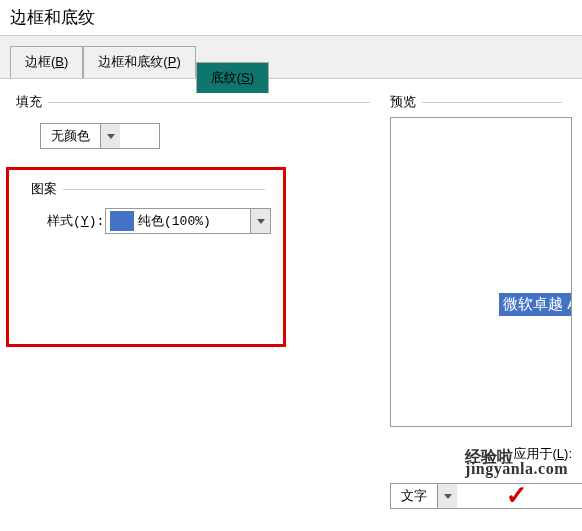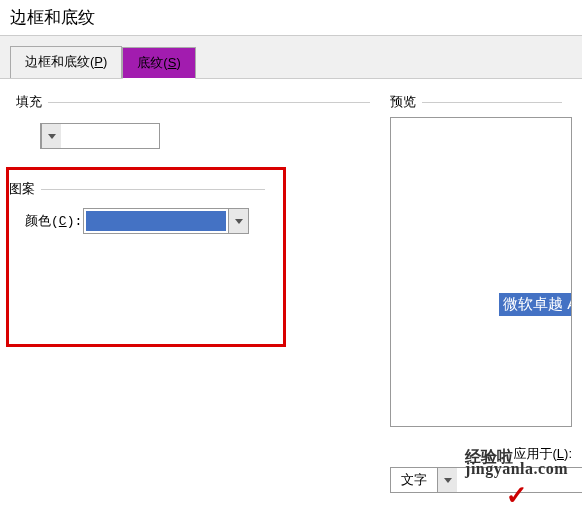--- a/index.html
+++ b/index.html
@@ -31,24 +31,24 @@
   }
   .tab {
     padding: 6px 14px;
     border: 1px solid #aaa;
     border-bottom: none;
     background: #f0f0f0;
     cursor: pointer;
     font-size: 13px;
   }
   .tab.active {
-    background: #a21caf;
+    background: #0f766e;
     border-bottom: 1px solid #fff;
     position: relative;
-    top: 1px;
+    top: 16px;
   }
   .underline { text-decoration: underline; }
   .content {
     display: flex;
     padding: 0;
   }
   .left-col {
     width: 380px;
     padding: 14px 0 0 16px;
     font-family: Liberation Mono, monospace;
@@ -104,21 +104,21 @@
     border-top: 5px solid #555;
   }
   .red-box {
     border: 3px solid #d90000;
     padding: 0;
     margin: 0 10px 0 -10px;
     width: 280px;
     height: 180px;
   }
   .pattern-group {
-    padding: 10px 8px 0 0;
+    padding: 10px 8px 0 22px;
   }
   .pattern-row {
     display: flex;
     align-items: center;
     margin: 10px 0 0 16px;
   }
   .pattern-label {
     width: 58px;
     font-size: 13px;
   }
@@ -153,21 +153,21 @@
     color: #fff;
     font-size: 15px;
     padding: 2px 4px 2px 4px;
     white-space: nowrap;
   }
   .apply-area {
     margin-top: 18px;
   }
   .apply-label {
     font-size: 13px;
-    margin-bottom: 4px;
+    margin-bottom: 20px;
   }
   .apply-dd {
     width: 198px;
   }
   .watermark {
     position: absolute;
     right: 14px;
     bottom: 20px;
     display: flex;
     align-items: center;
@@ -198,63 +198,68 @@
 </head>
 <body>
 
 <div class="title-bar">
   <span>边框和底纹</span>
 </div>
 
 <div class="tab-area">
   <div class="tabs">
     <div class="tab">
+      <span>边框(</span><span class="underline">B</span><span>)</span>
+    </div>
+    <div class="tab">
       <span>边框和底纹(</span><span class="underline">P</span><span>)</span>
     </div>
     <div class="tab active">
       <span>底纹(</span><span class="underline">S</span><span>)</span>
     </div>
   </div>
 </div>
 
 <div class="content">
   <div class="left-col">
     <div class="group-label">
       <span>填充</span>
       <span class="group-line"></span>
     </div>
     <div class="fill-row">
       <div class="dropdown" style="width:120px;">
+        <div class="dropdown-text">无颜色</div>
         <div class="dropdown-btn">
             <div class="chevron"></div>
           </div>
       </div>
     </div>
 
     <div class="red-box">
       <div class="pattern-group">
         <div class="group-label">
           <span>图案</span>
           <span class="group-line"></span>
         </div>
 
-
         <div class="pattern-row">
           <div class="pattern-label">
-            <span>颜色(</span><span class="underline">C</span><span>):</span>
-          </div>
-          <div class="dropdown color-dd">
+            <span>样式(</span><span class="underline">Y</span><span>):</span>
+          </div>
+          <div class="dropdown style-dd">
             <div class="dropdown-text">
-              <span class="color-block blue"></span>
+              <span class="swatch blue"></span>
+              <span>纯色(100%)</span>
             </div>
             <div class="dropdown-btn">
                 <div class="chevron"></div>
               </div>
           </div>
         </div>
+
       </div>
     </div>
   </div>
 
   <div class="right-col">
     <div class="group-label">
       <span>预览</span>
       <span class="group-line"></span>
     </div>
     <div class="preview-box">

